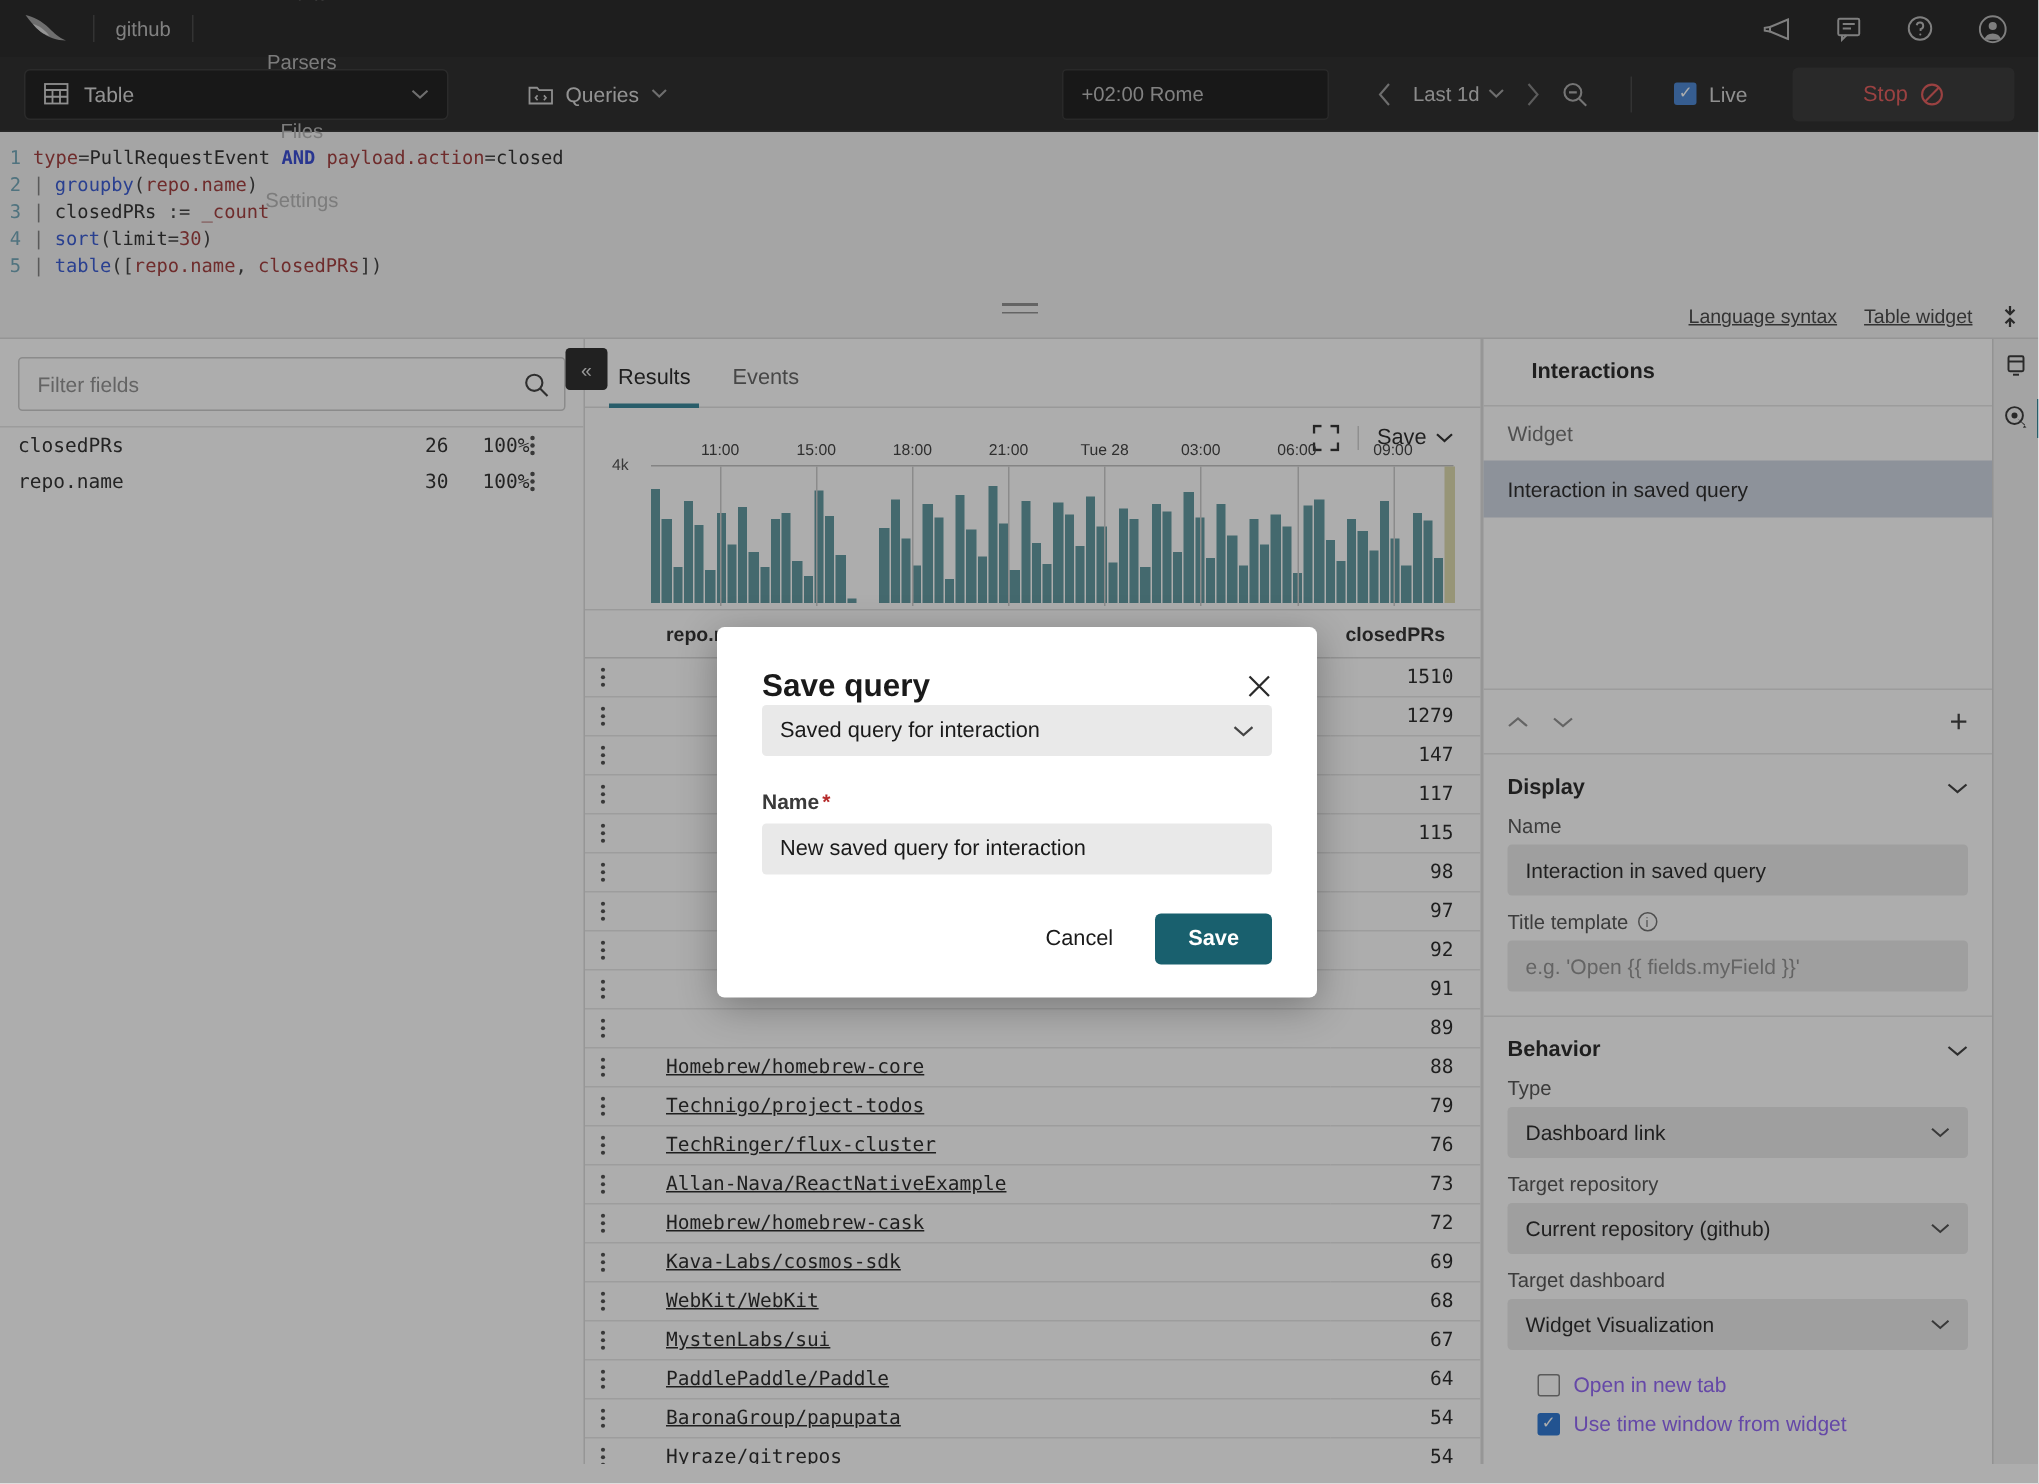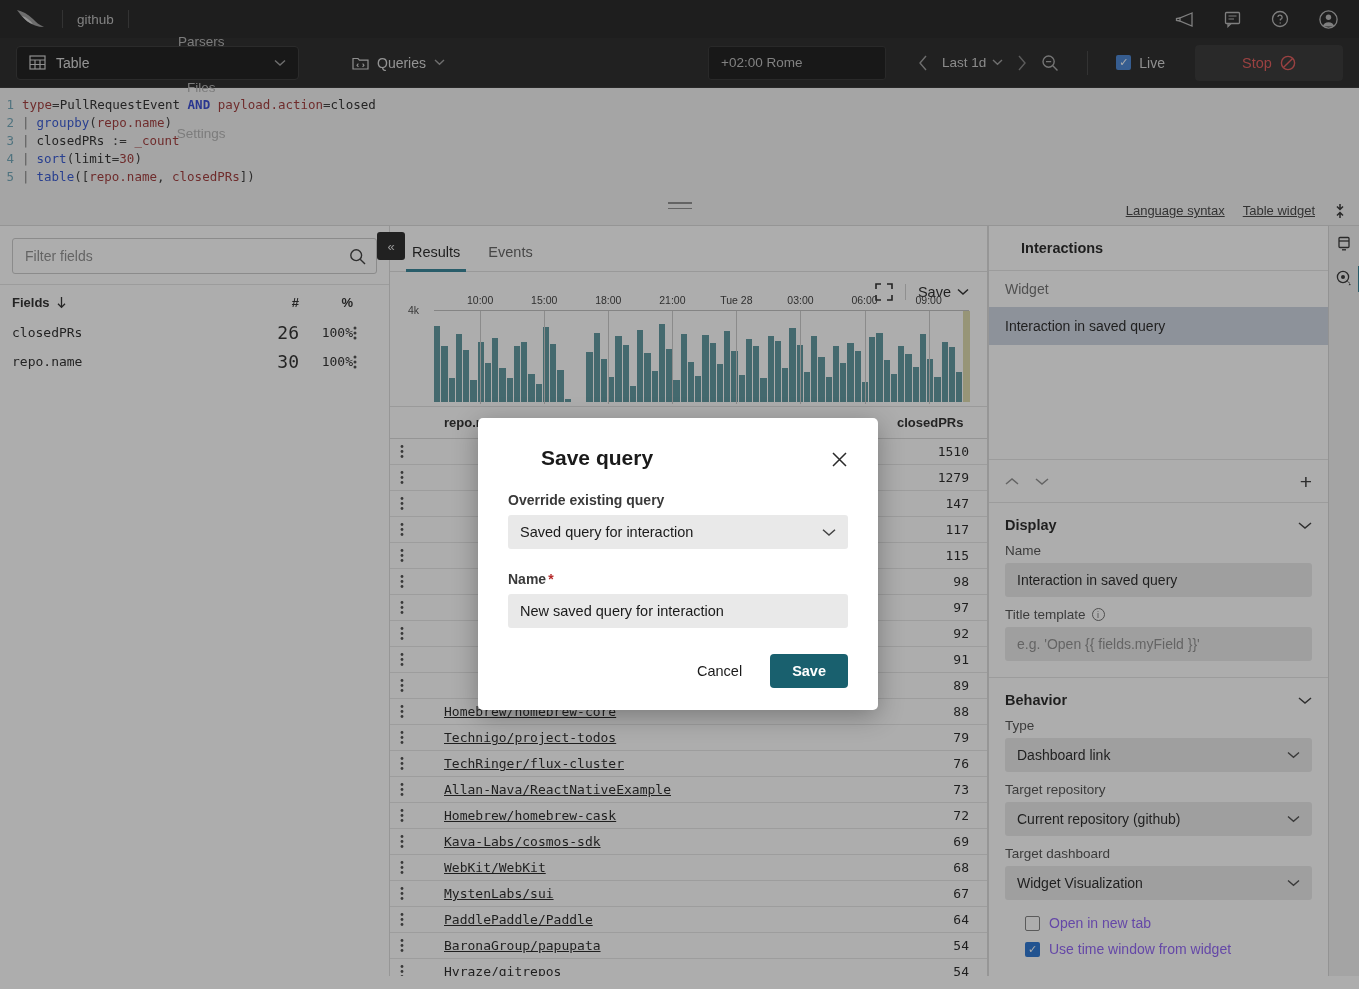--- a/index.html
+++ b/index.html
@@ -103,21 +103,21 @@
     display: flex; align-items: center; padding: 10px 12px 8px; font-size: 13px; font-weight: bold; color: #222;
   }
   .fh-name { flex: 1; display: flex; align-items: center; gap: 6px; cursor: pointer; }
   .fh-num { width: 44px; text-align: right; }
   .fh-pct { width: 54px; text-align: right; }
   .fh-dots { width: 24px; }
   .field-row {
     display: flex; align-items: center; padding: 4px 12px; font-size: 13.5px; color: #222; cursor: pointer;
   }
   .f-name { flex: 1; font-family: "DejaVu Sans Mono", monospace; font-size: 13px; }
-  .f-num { width: 44px; text-align: right; font-family: "DejaVu Sans Mono", monospace; font-size: 18px;}
+  .f-num { width: 44px; text-align: right; font-family: "DejaVu Sans Mono", monospace; font-size: 13px;}
   .f-pct { width: 54px; text-align: right; font-family: "DejaVu Sans Mono", monospace; font-size: 13px;}
   .f-dots { width: 24px; text-align: center; color: #555; cursor: pointer; letter-spacing: 0; }
   .collapse-tab {
     position: absolute; right: -16px; top: 6px; width: 28px; height: 28px; background: #1d1d1d; color: #ddd;
     border-radius: 3px; display: flex; align-items: center; justify-content: center; font-size: 13px; cursor: pointer; z-index: 5;
   }
 
   
   .results-pane { flex: 1; display: flex; flex-direction: column; background: #fff; border-right: 1px solid #dadada; min-width: 0; }
   .res-tabs { display: flex; border-bottom: 1px solid #dfdfdf; padding: 0 8px; height: 46px; align-items: flex-end; }
@@ -203,21 +203,21 @@
   .rail-ico.active::after {
     content: ""; position: absolute; right: -9px; top: -4px; width: 3px; height: 26px; background: #2a7f93;
   }
 
   
   .modal-overlay { position: absolute; inset: 0; background: rgba(40,40,40,0.38); z-index: 40; }
   .modal {
     position: absolute; left: 478px; top: 418px; width: 400px; background: #fff; border-radius: 5px;
     box-shadow: 0 6px 26px rgba(0,0,0,0.3); z-index: 50; padding: 28px 30px 22px;
   }
-  .modal-title-row { display: flex; align-items: center; margin-left: 33px; }
+  .modal-title-row { display: flex; align-items: flex-start; }
   .modal-title { font-size: 21px; font-weight: bold; color: #1a1a1a; }
   .modal-close { margin-left: auto; font-size: 19px; color: #333; cursor: pointer; line-height: 1; margin-top: 3px; }
   .m-label { font-size: 14px; font-weight: bold; color: #3a3a3a; margin: 22px 0 7px; }
   .m-label .req { color: #b52a2a; margin-left: 2px; }
   .m-select {
     height: 34px; background: #e9e9e9; border-radius: 3px; display: flex; align-items: center;
     padding: 0 12px; font-size: 14.5px; color: #1a1a1a; cursor: pointer;
   }
   .m-select .chev { margin-left: auto; color: #444; }
   .m-input {
@@ -413,33 +413,20 @@
       <div class="filter-wrap">
         <div class="filter-box">
           <input placeholder="Filter fields" style="">
           <span>
             <svg width="17" height="17" viewBox="0 0 17 17" fill="none" stroke="#333" stroke-width="1.4">
               <circle cx="7.2" cy="7.2" r="5.4"></circle>
                 <path d="M11.2 11.2 L16 16"></path>
             </svg>
           </span>
         </div>
-      </div>
-      <div class="fields-head">
-        <span class="fh-name">
-          <span>Fields</span>
-          <span>
-            <svg width="11" height="13" viewBox="0 0 11 13" fill="none" stroke="#222" stroke-width="1.3">
-              <path d="M5.5 1 V11 M2 7.8 L5.5 11.4 L9 7.8"></path>
-            </svg>
-          </span>
-        </span>
-        <span class="fh-num">#</span>
-        <span class="fh-pct">%</span>
-        <span class="fh-dots"></span>
       </div>
       <div class="field-row">
         <span class="f-name">closedPRs</span>
         <span class="f-num">26</span>
         <span class="f-pct">100%</span>
         <span class="f-dots">
           <svg width="4" height="16" viewBox="0 0 4 16">
               <circle cx="2" cy="3" r="1.5" fill="#444"></circle>
               <circle cx="2" cy="8" r="1.5" fill="#444"></circle>
               <circle cx="2" cy="13" r="1.5" fill="#444"></circle>
@@ -485,21 +472,21 @@
                   <path d="M1 1.5 L6 6 L11 1.5"></path>
                 </svg>
             </span>
           </span>
         </div>
 
         <div class="chart-area">
           <div class="y-label">4k</div>
           <div class="axis-top"></div>
           <div class="xticks" id="xticks">
-              <div class="xtick" style="left: 8.62275%;">10:00</div>
+              <div class="xtick" style="left: 8.62275%;">11:00</div>
               <div class="xtick" style="left: 20.5988%;">15:00</div>
               <div class="xtick" style="left: 32.5749%;">18:00</div>
               <div class="xtick" style="left: 44.5509%;">21:00</div>
               <div class="xtick" style="left: 56.5269%;">Tue 28</div>
               <div class="xtick" style="left: 68.503%;">03:00</div>
               <div class="xtick" style="left: 80.479%;">06:00</div>
               <div class="xtick" style="left: 92.4551%;">09:00</div>
             </div>
           <div class="bars" id="bars">
               <div class="bar" style="height: 83.75%;"></div>
@@ -946,21 +933,20 @@
   <div class="modal-overlay"></div>
   <div class="modal">
     <div class="modal-title-row">
       <div class="modal-title">Save query</div>
       <div class="modal-close">
         <svg width="17" height="17" viewBox="0 0 17 17" fill="none" stroke="#2a2a2a" stroke-width="1.5">
           <path d="M2 2 L15 15 M15 2 L2 15"></path>
         </svg>
       </div>
     </div>
-    <div class="m-label">Override existing query</div>
     <div class="m-select">
       <span>Saved query for interaction</span>
       <span class="chev">
         <svg width="14" height="9" viewBox="0 0 14 9" fill="none" stroke="#444" stroke-width="1.5">
             <path d="M1 1.7 L7 7 L13 1.7"></path>
           </svg>
       </span>
     </div>
     <div class="m-label">
       <span>Name</span><span class="req">*</span>

